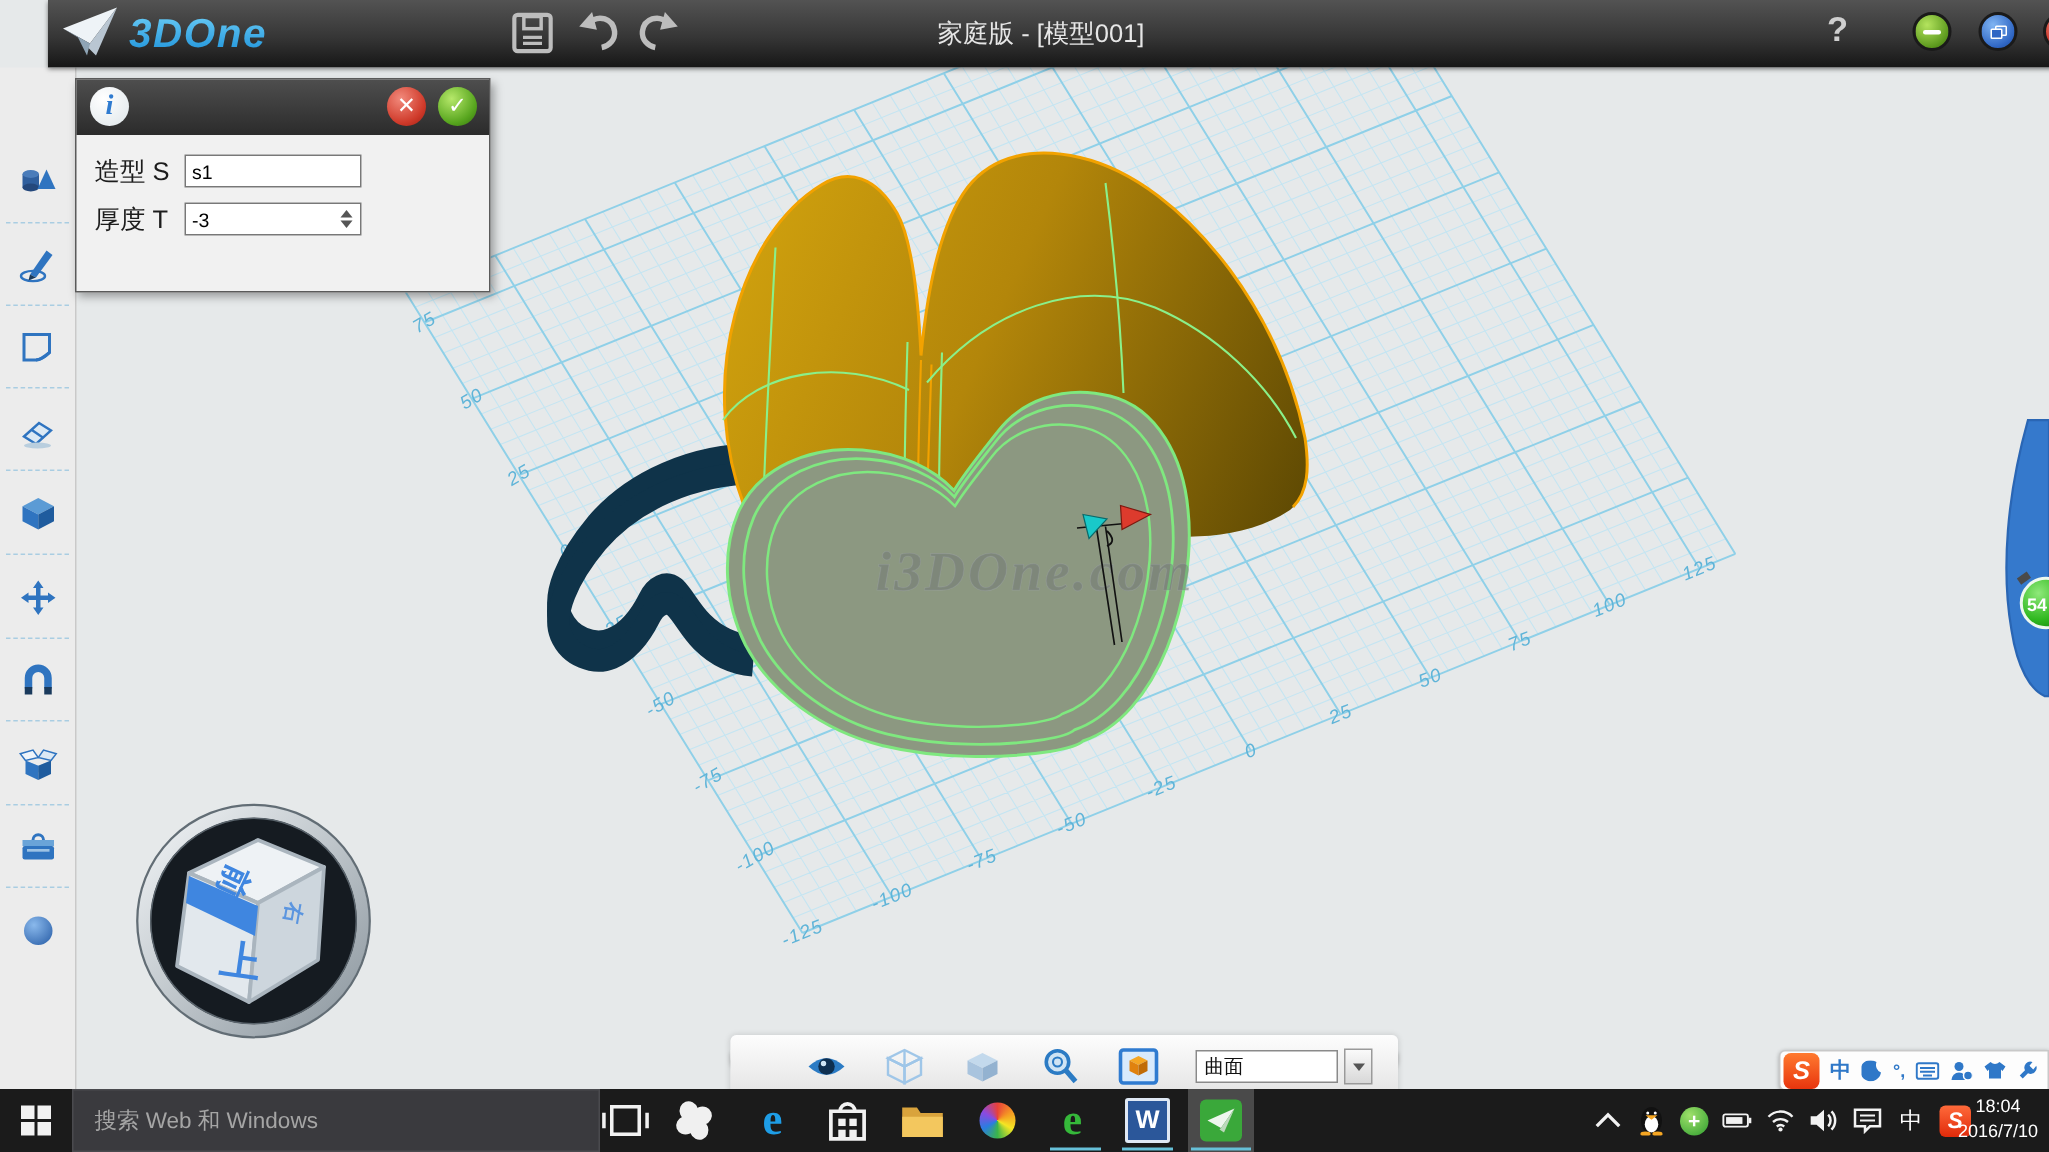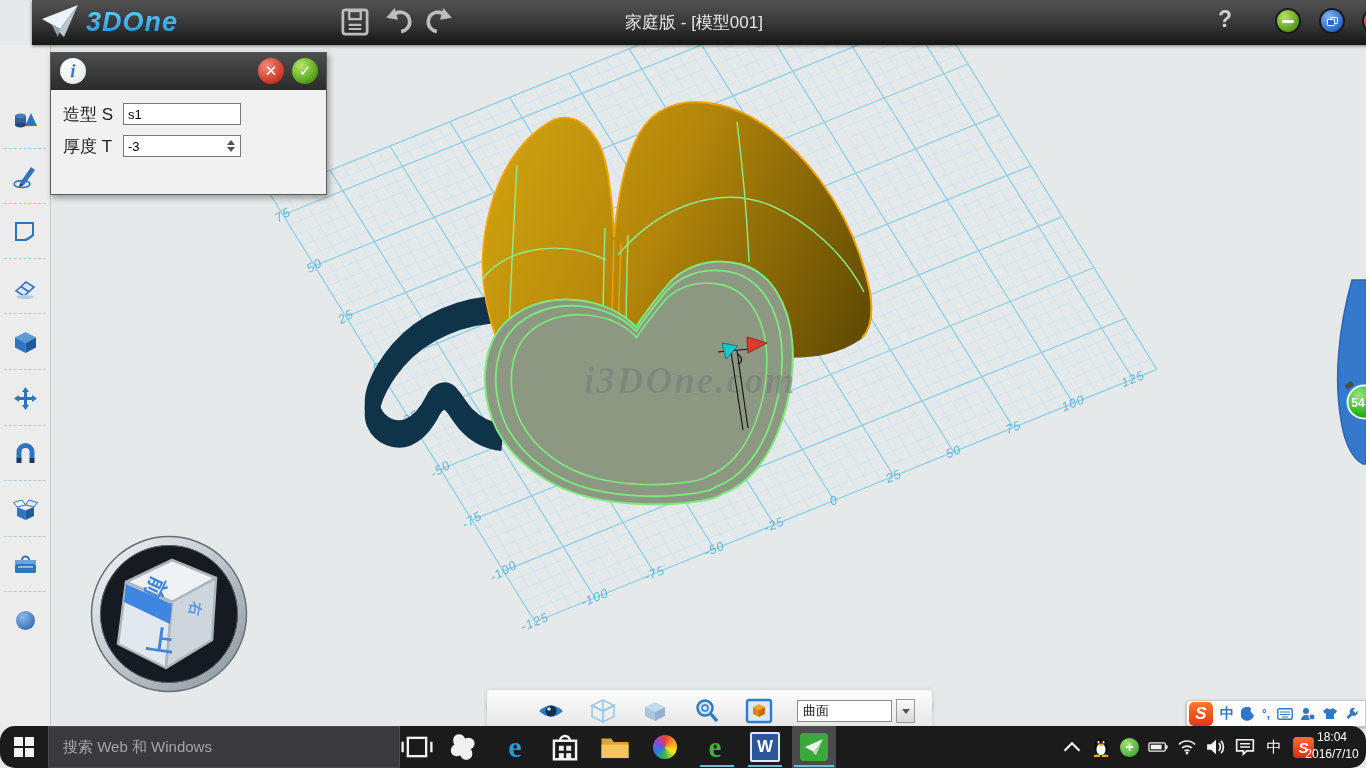--- a/index.html
+++ b/index.html
@@ -60,21 +60,21 @@
   .vshelf{position:absolute;left:487px;top:700px;width:445px;height:13px;z-index:20;
     background:linear-gradient(#fafafa,#cfcfcf);border-radius:0 0 8px 8px;box-shadow:0 2px 3px rgba(0,0,0,.25);}
   .vt-ico{width:28px;height:26px;}
   .vt-dd{display:flex;align-items:center;}
   .vt-select{width:88px;height:20px;background:#fff;border:1px solid #8a8a8a;font-size:13px;color:#111;
     line-height:20px;padding-left:5px;}
   .vt-ddbtn{width:17px;height:22px;margin-left:4px;background:linear-gradient(#fafafa,#d8d8d8);
     border:1px solid #9a9a9a;display:flex;align-items:center;justify-content:center;}
   .vt-ddbtn i{width:0;height:0;border-left:4px solid transparent;border-right:4px solid transparent;border-top:5px solid #555;}
   
-  .taskbar{position:absolute;left:0;top:726px;width:1366px;height:42px;background:#1b1b1b;z-index:60;border-radius:15px;}
+  .taskbar{position:absolute;left:0;top:726px;width:1366px;height:42px;background:#1b1b1b;z-index:60;}
   .start{position:absolute;left:0;top:0;width:48px;height:42px;display:flex;align-items:center;justify-content:center;}
   .winlogo{display:grid;grid-template-columns:9px 9px;grid-template-rows:9px 9px;gap:2px;}
   .winlogo span{background:#f2f2f2;}
   .tb-search{position:absolute;left:48px;top:0;width:352px;height:42px;background:#3a3a3e;
     border:1px solid #4a4a4e;box-sizing:border-box;display:flex;align-items:center;padding-left:14px;
     color:#a5a5a5;font-size:15px;}
   .task-ico{position:absolute;top:5px;width:34px;height:32px;display:flex;align-items:center;justify-content:center;}
   .underline{position:absolute;top:39px;height:2px;background:#66c0d8;}
   .active-app{position:absolute;left:792px;top:0;width:44px;height:42px;background:#4a4a4a;}
   .tray{position:absolute;right:52px;top:0;height:42px;display:flex;align-items:center;gap:9px;}

